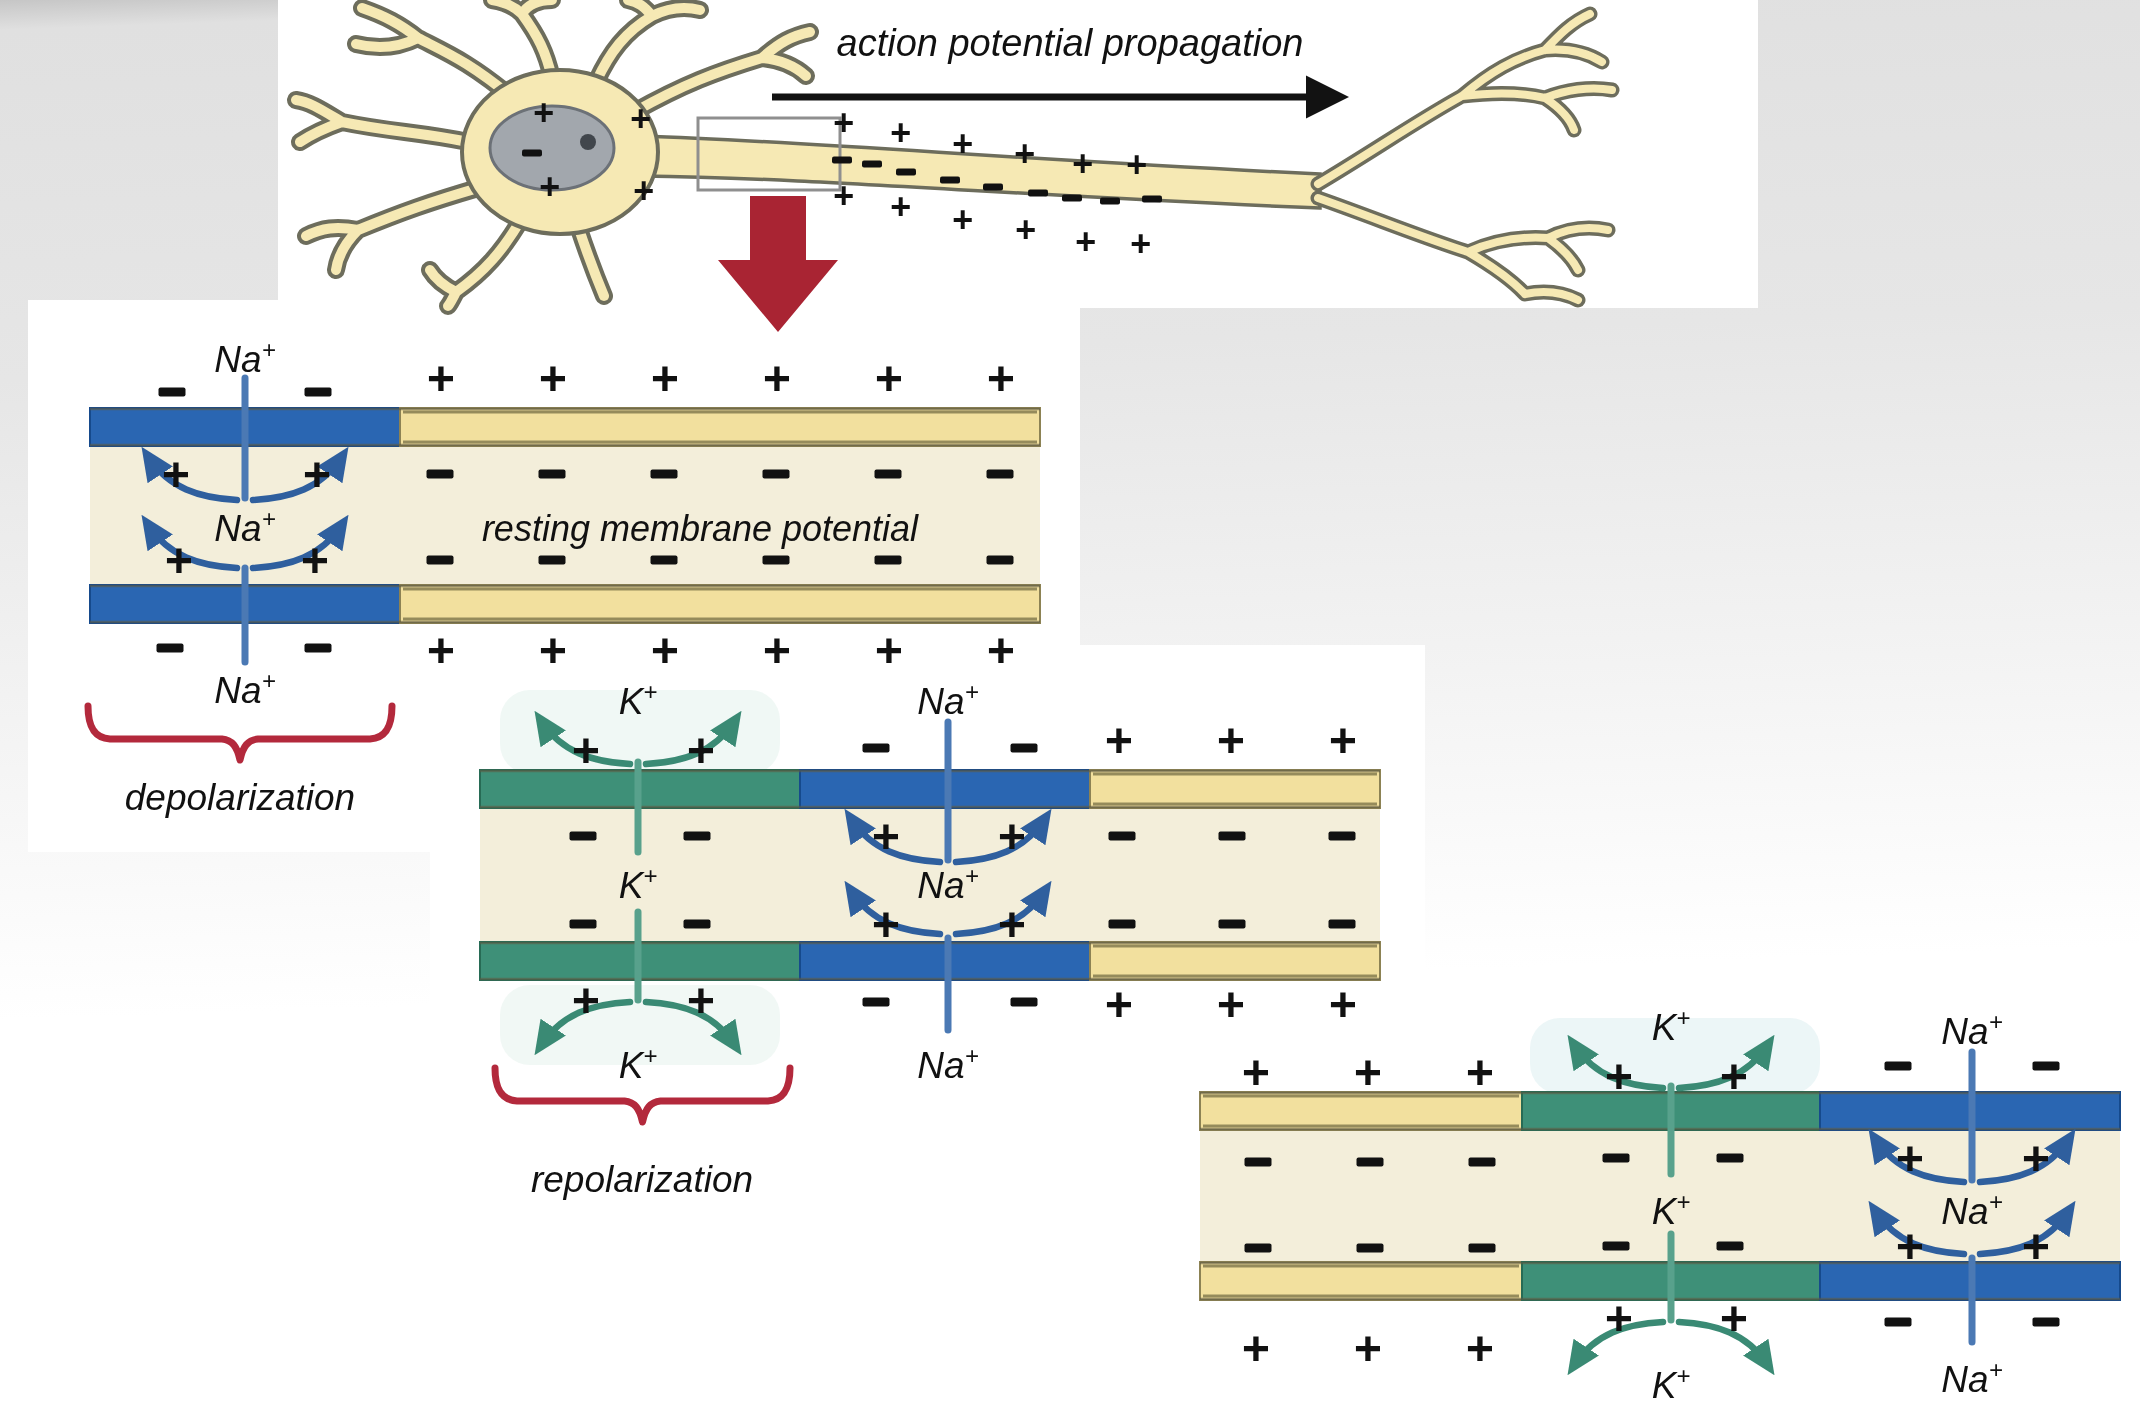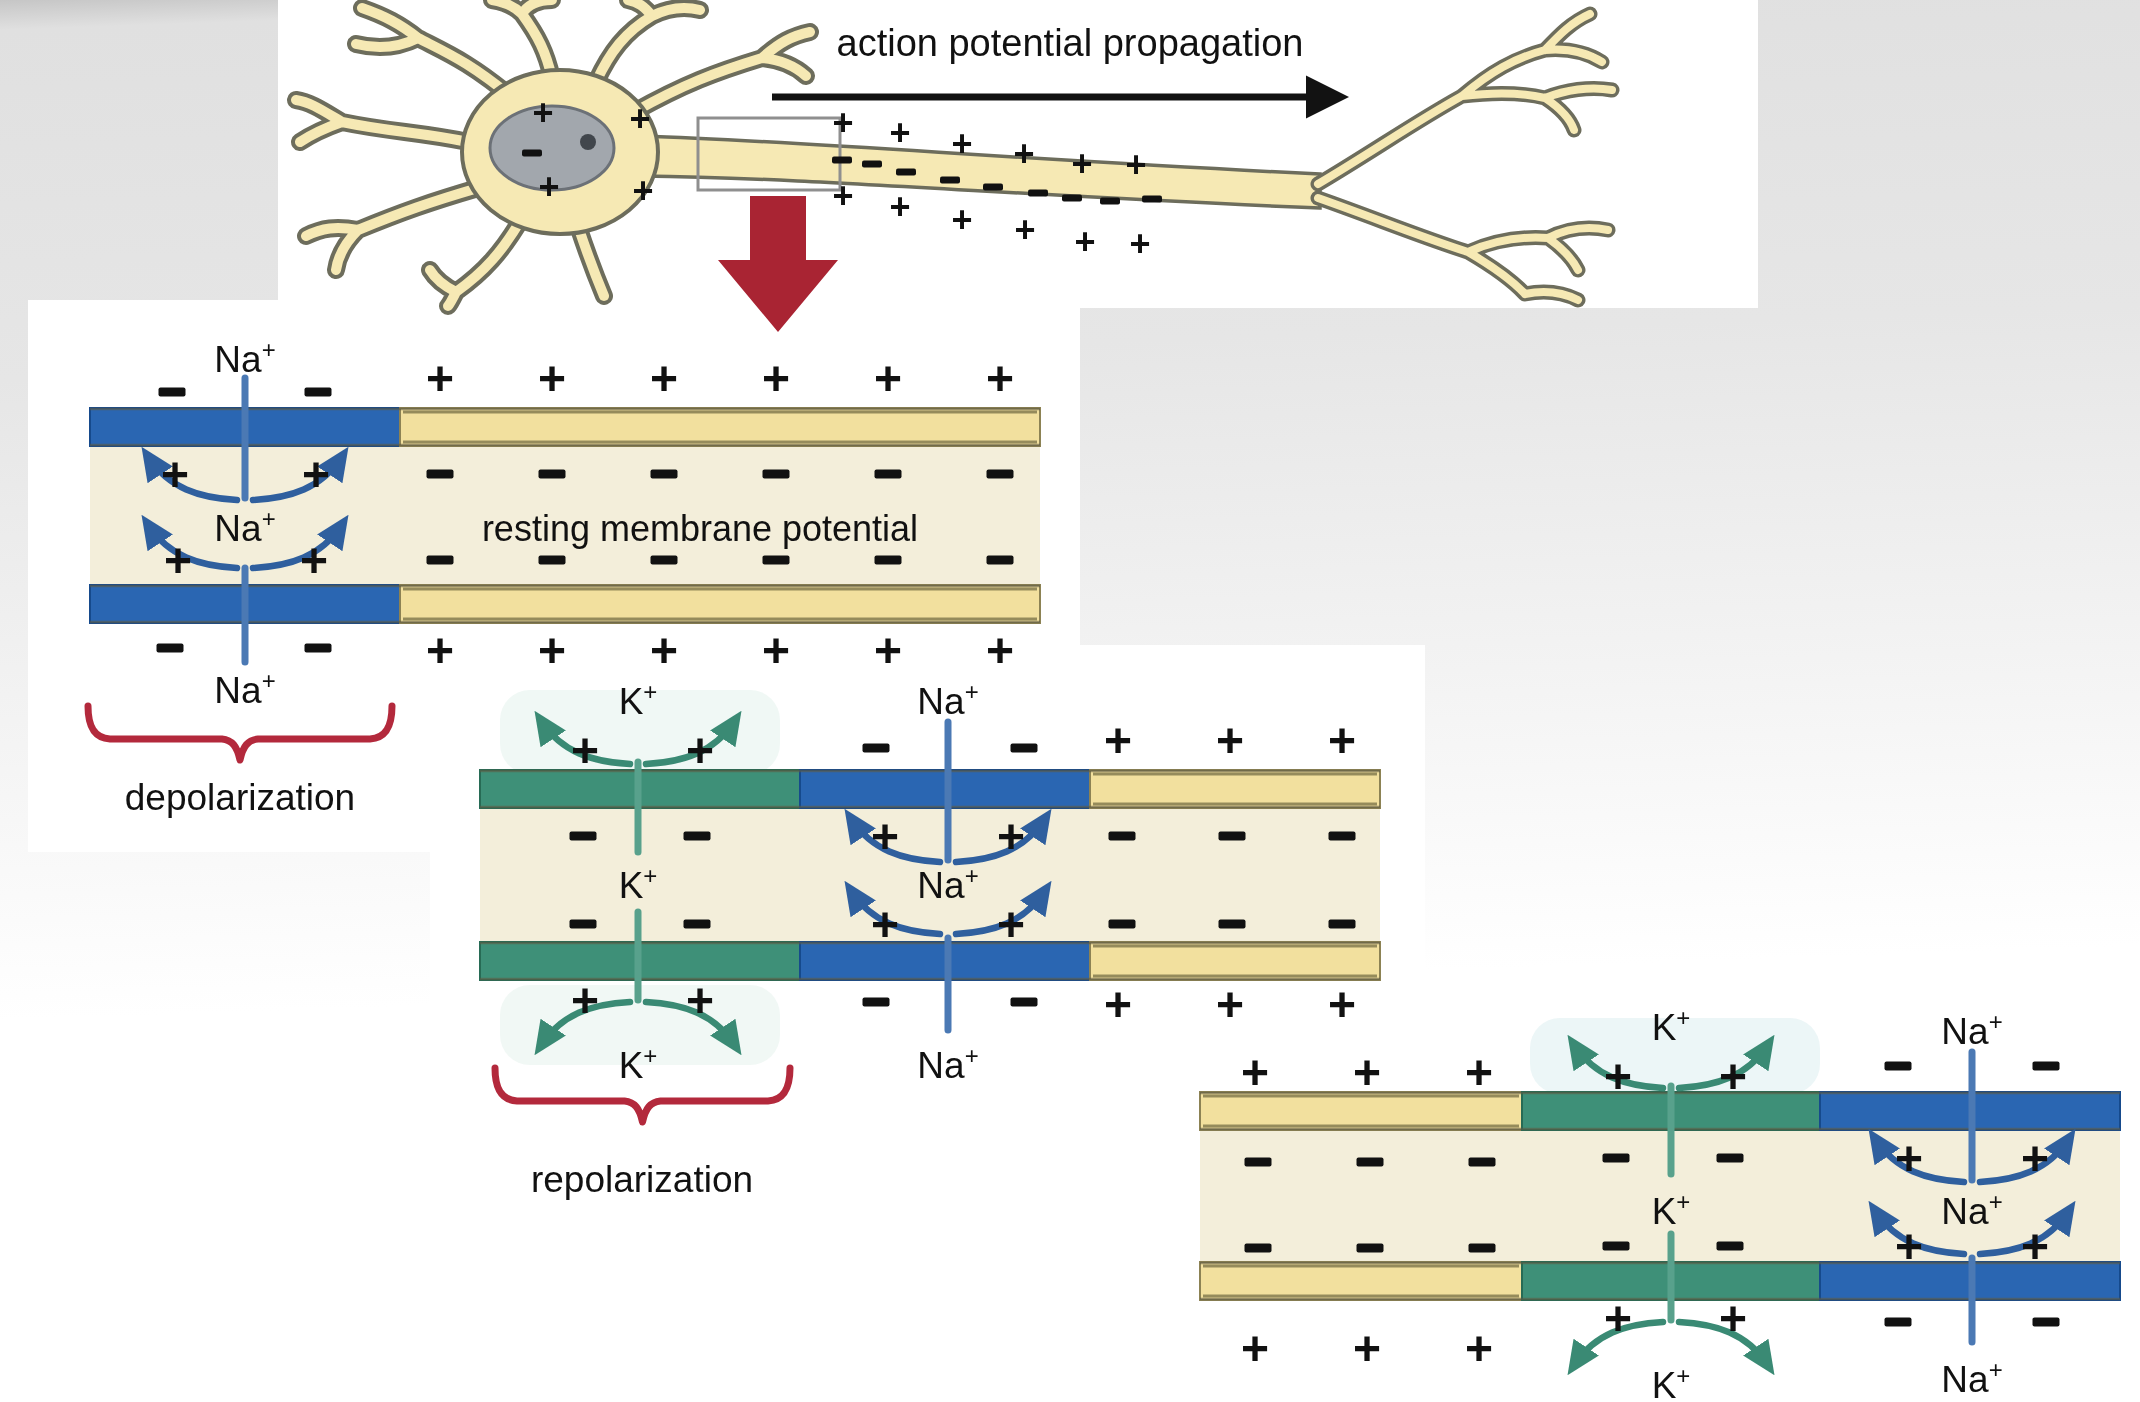--- a/index.html
+++ b/index.html
@@ -1,19 +1,20 @@
 <!DOCTYPE html>
 <html><head>
 <meta charset="utf-8">
 <style>
   html,body{margin:0;padding:0;}
   body{font-family:"Liberation Sans","DejaVu Sans",sans-serif;}
   .stage{
     position:relative;width:2140px;height:1402px;overflow:hidden;
     background:linear-gradient(178deg,#c6c6c6 0px,#e0e0e0 30px,#e6e6e6 380px,#f3f3f3 720px,#ffffff 1020px,#ffffff 1402px);
+    font-style:italic;
   }
   svg{position:absolute;left:0;top:0;font-family:"Liberation Sans","DejaVu Sans",sans-serif;}
   text{fill:#111;}
 </style>
 </head>
 <body>
 
 <div class="stage">
 <svg id="scene" width="2140" height="1402" viewBox="0 0 2140 1402">
   <defs>

